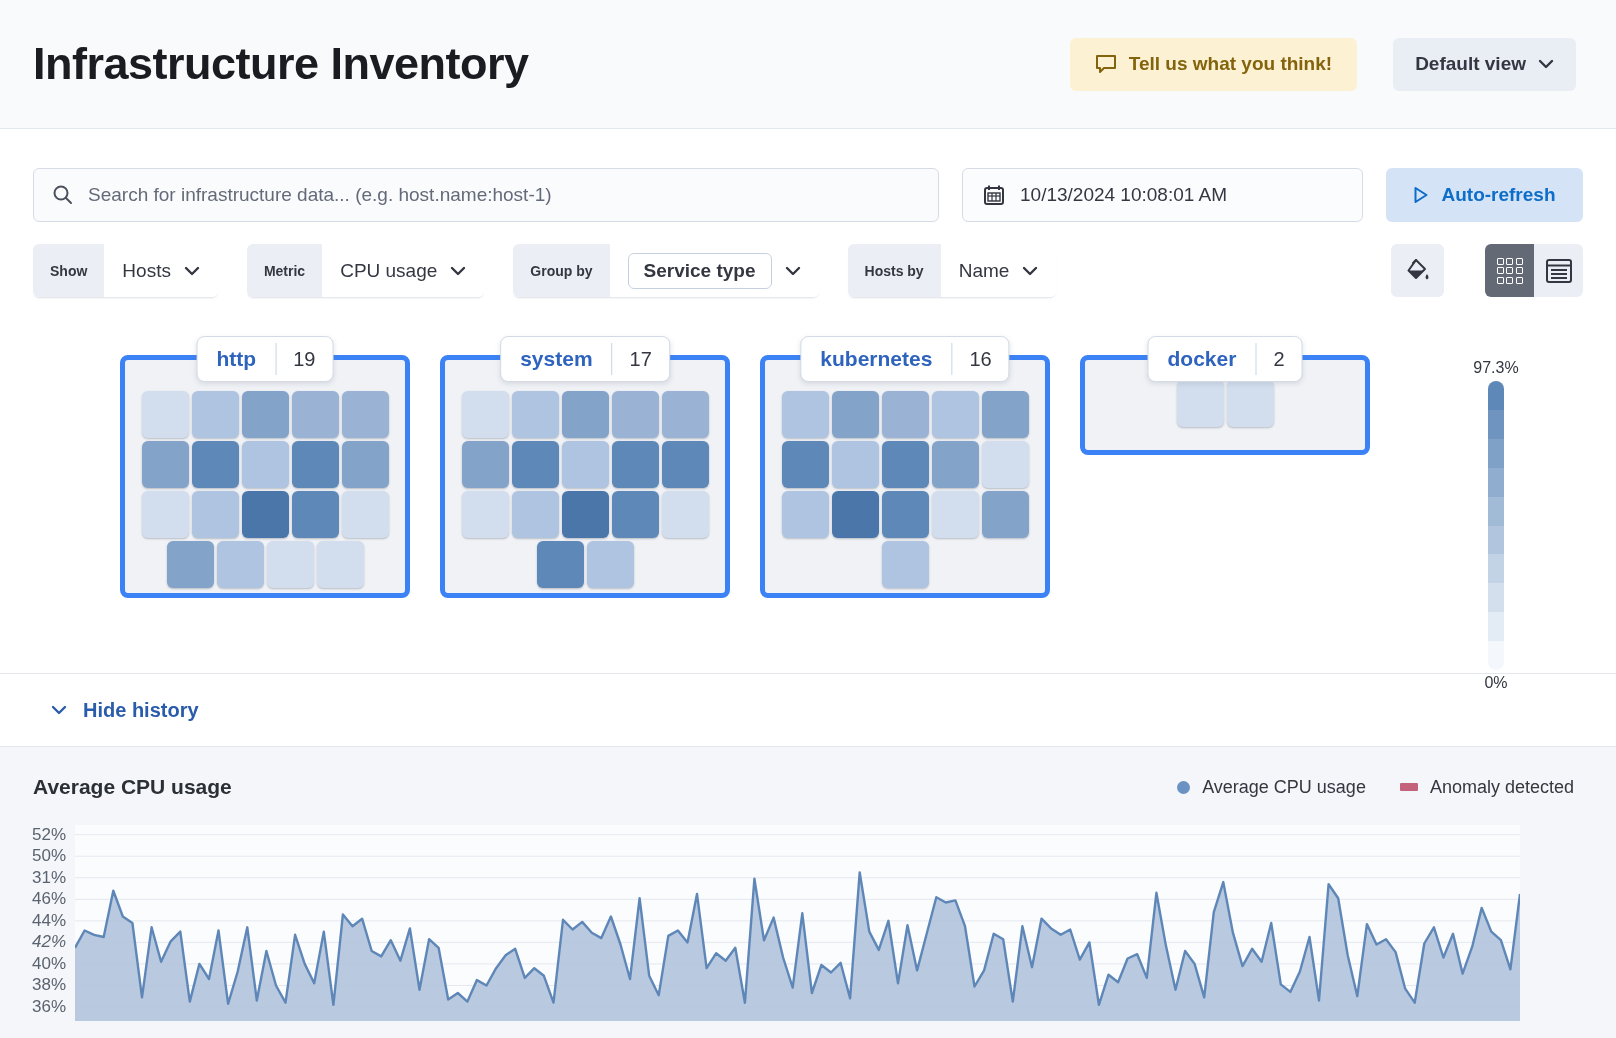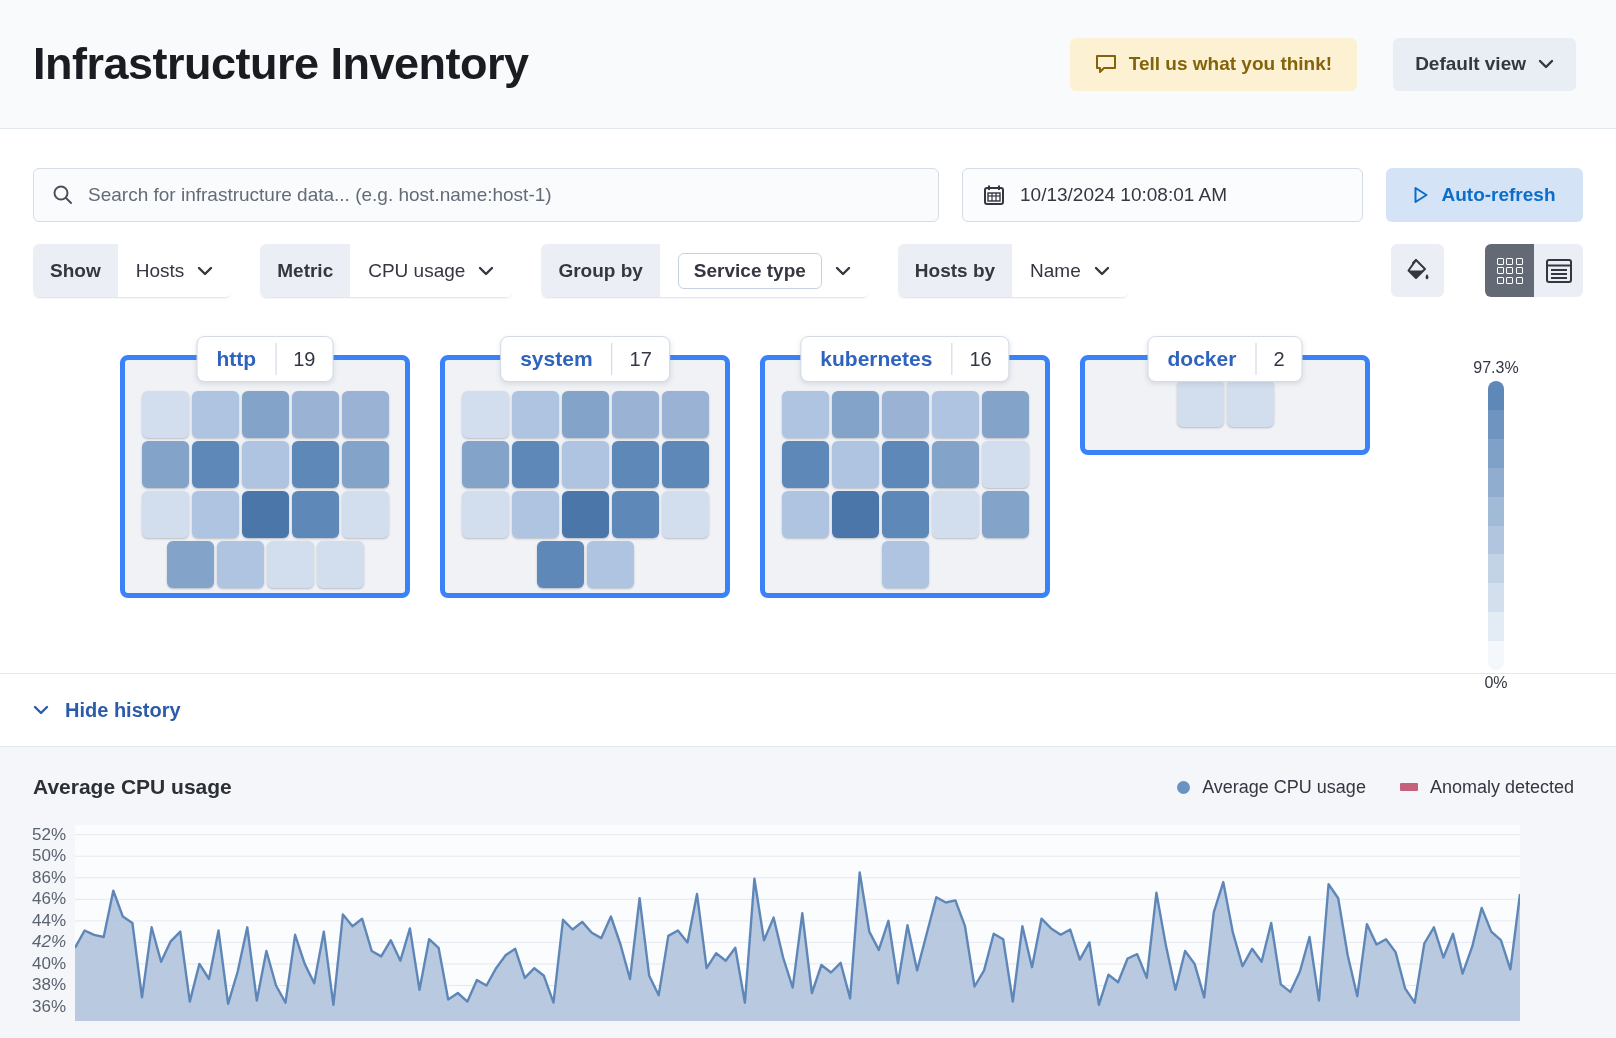--- a/index.html
+++ b/index.html
@@ -24,21 +24,21 @@
   .search-box input { border:none; outline:none; background:transparent; flex:1; font-size:19px; font-family:inherit; color:#343741; }
   .search-box input::placeholder { color:#646B78; }
   .date-btn { width:401px; height:54px; background:#FBFCFE; border:1px solid #D6DCE6; border-radius:6px;
     font-size:19px; color:#343741; padding:0 20px; justify-content:flex-start; gap:15px; }
   .refresh-btn { width:197px; height:54px; background:#D4E4F6; color:#0D6DC8; font-size:19px; font-weight:600; justify-content:center; }
 
   
   .filter-row { display:flex; align-items:center; gap:29px; margin:22px 33px 0 33px; }
   .filter-ctrl { display:flex; height:53px; border-radius:6px; overflow:hidden;
     box-shadow:0 2px 2px -1px rgba(152,162,179,0.35); }
-  .filter-label { background:#EBEEF4; display:flex; align-items:center; padding:0 17px; font-weight:700; font-size:19px; color:#343741; }
+  .filter-label { background:#EBEEF4; display:flex; align-items:center; padding:0 17px; font-weight:700; font-size:14px; color:#343741; }
   .filter-value { background:#fff; display:flex; align-items:center; gap:13px; padding:0 18px; font-size:19px; color:#343741; cursor:pointer; }
   .value-pill { border:1px solid #C7D0E0; border-radius:6px; padding:6px 15px; font-weight:600; }
   .filter-spacer { flex:1; }
   .icon-btn { width:53px; height:53px; background:#EBEEF4; border:none; border-radius:6px; cursor:pointer;
     display:flex; align-items:center; justify-content:center; }
   .seg-toggle { display:flex; border-radius:6px; overflow:hidden; margin-left:12px; }
   .seg { width:49px; height:53px; border:none; cursor:pointer; display:flex; align-items:center; justify-content:center; }
   .seg.active { background:#646A75; }
   .seg.inactive { background:#EBEEF4; }
   .grid-icon { display:grid; grid-template-columns:repeat(3,7px); grid-template-rows:repeat(3,7px); gap:2.5px; }
@@ -60,21 +60,21 @@
   .tile-row { display:flex; gap:3px; justify-content:center; }
   .tile { width:47px; height:47px; border-radius:6px; box-shadow:0 1px 2px rgba(50,60,80,0.3); cursor:pointer; }
 
   .scale-legend { position:absolute; top:4px; right:84px; width:72px;
     display:flex; flex-direction:column; align-items:center; gap:4px; }
   .scale-label { font-size:16px; color:#343741; }
   .scale-bar { width:16px; height:289px; border-radius:8px; overflow:hidden; display:flex; flex-direction:column; }
   .scale-step { flex:1; }
 
   
-  .history-row { border-top:1px solid #E4E8EE; height:73px; display:flex; align-items:center; padding:0 33px; background:#fff; }
+  .history-row { border-top:1px solid #E4E8EE; height:73px; display:flex; align-items:center; padding:0 51px; background:#fff; }
   .history-link { display:flex; align-items:center; gap:16px; color:#2A5CAB; font-weight:700; font-size:20px; cursor:pointer; text-decoration:none; }
   .history-link .chev polyline { stroke:#2A5CAB; }
 
   
   .chart-section { background:#F5F6F9; border-top:1px solid #E3E6EC; height:327px; padding-top:28px; }
   .chart-header { display:flex; align-items:center; justify-content:space-between; padding:0 42px 0 33px; }
   .chart-title { font-size:21px; font-weight:800; color:#2B2F36; }
   .chart-legend { display:flex; gap:34px; align-items:center; }
   .legend-item { display:flex; align-items:center; gap:12px; font-size:18px; color:#343741; }
   .swatch-dot { width:13px; height:13px; border-radius:50%; }
@@ -366,21 +366,21 @@
         <span class="legend-item">
           <span class="swatch-rect" id="swatch-anom" style="background: rgb(196, 98, 124);"></span>
           <span>Anomaly detected</span>
         </span>
       </div>
     </div>
     <div class="chart">
       <div class="y-axis" id="y-axis">
           <div class="y-tick" style="top: -0.307692px;">52%</div>
           <div class="y-tick" style="top: 21.2308px;">50%</div>
-          <div class="y-tick" style="top: 42.7692px;">86%</div>
+          <div class="y-tick" style="top: 42.7692px;">31%</div>
           <div class="y-tick" style="top: 64.3077px;">46%</div>
           <div class="y-tick" style="top: 85.8462px;">44%</div>
           <div class="y-tick" style="top: 107.385px; font-style: italic;">42%</div>
           <div class="y-tick" style="top: 128.923px;">40%</div>
           <div class="y-tick" style="top: 150.462px;">38%</div>
           <div class="y-tick" style="top: 172px;">36%</div>
         </div>
       <div class="plot">
         <svg id="plot-svg" width="1445" height="196">
             <line x1="0" x2="1445" y1="9.69230769230768" y2="9.69230769230768" stroke="#E4E8EF" stroke-width="1"></line>

